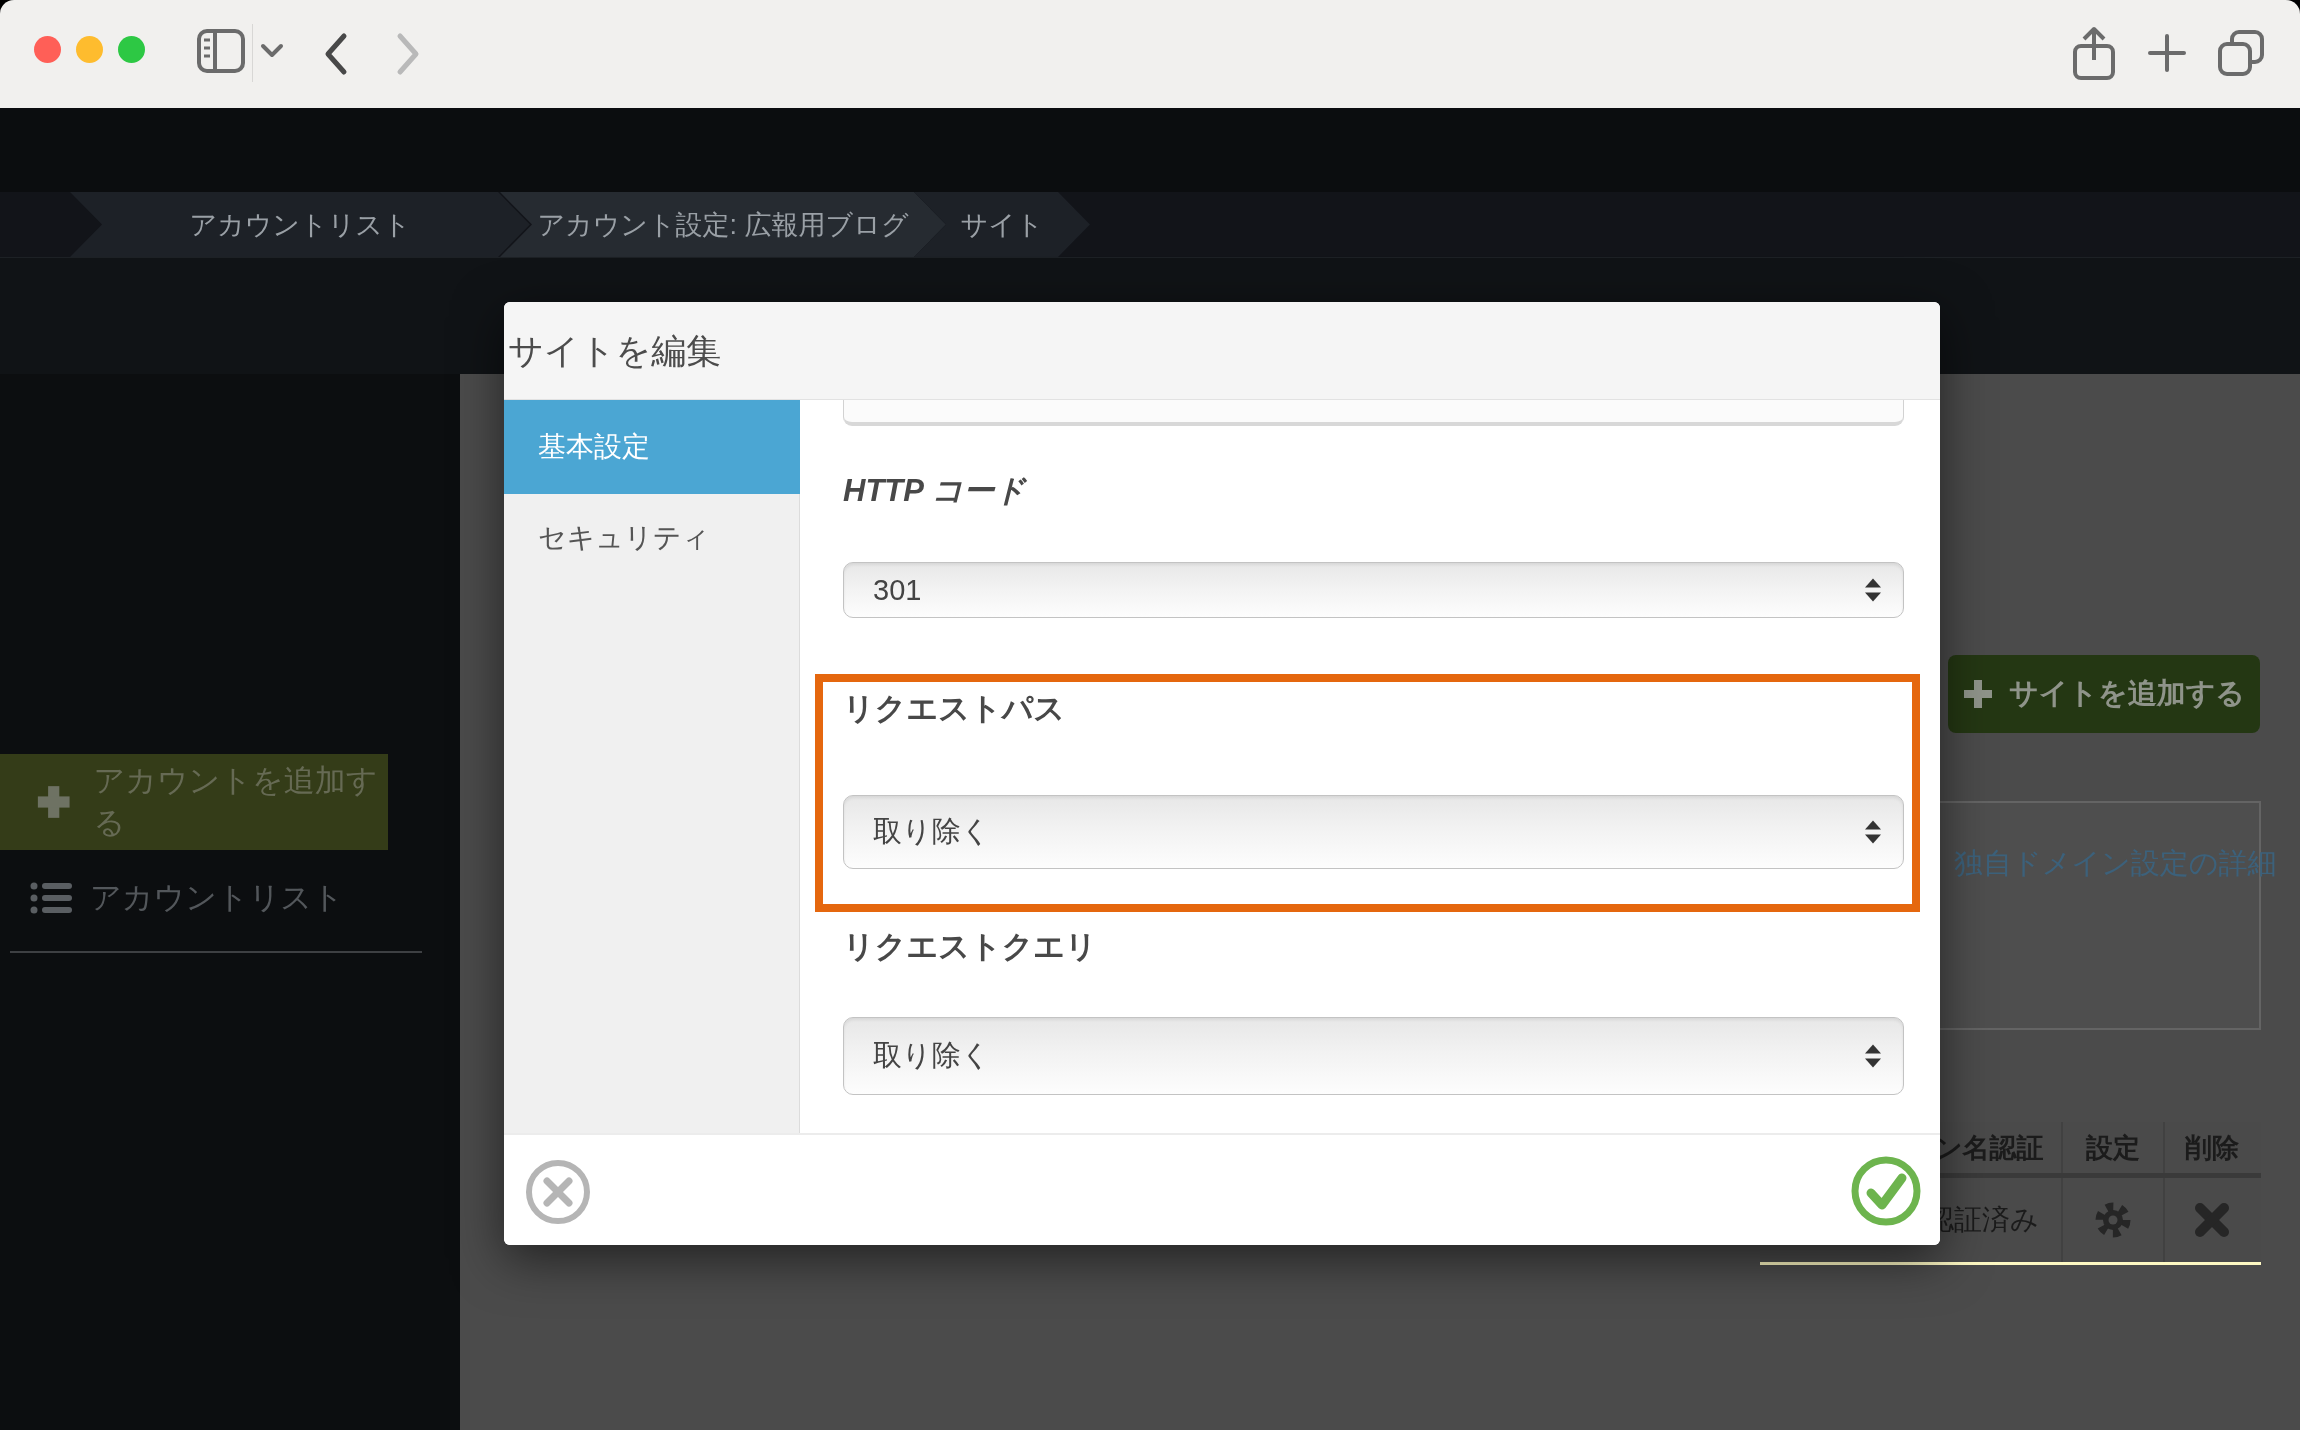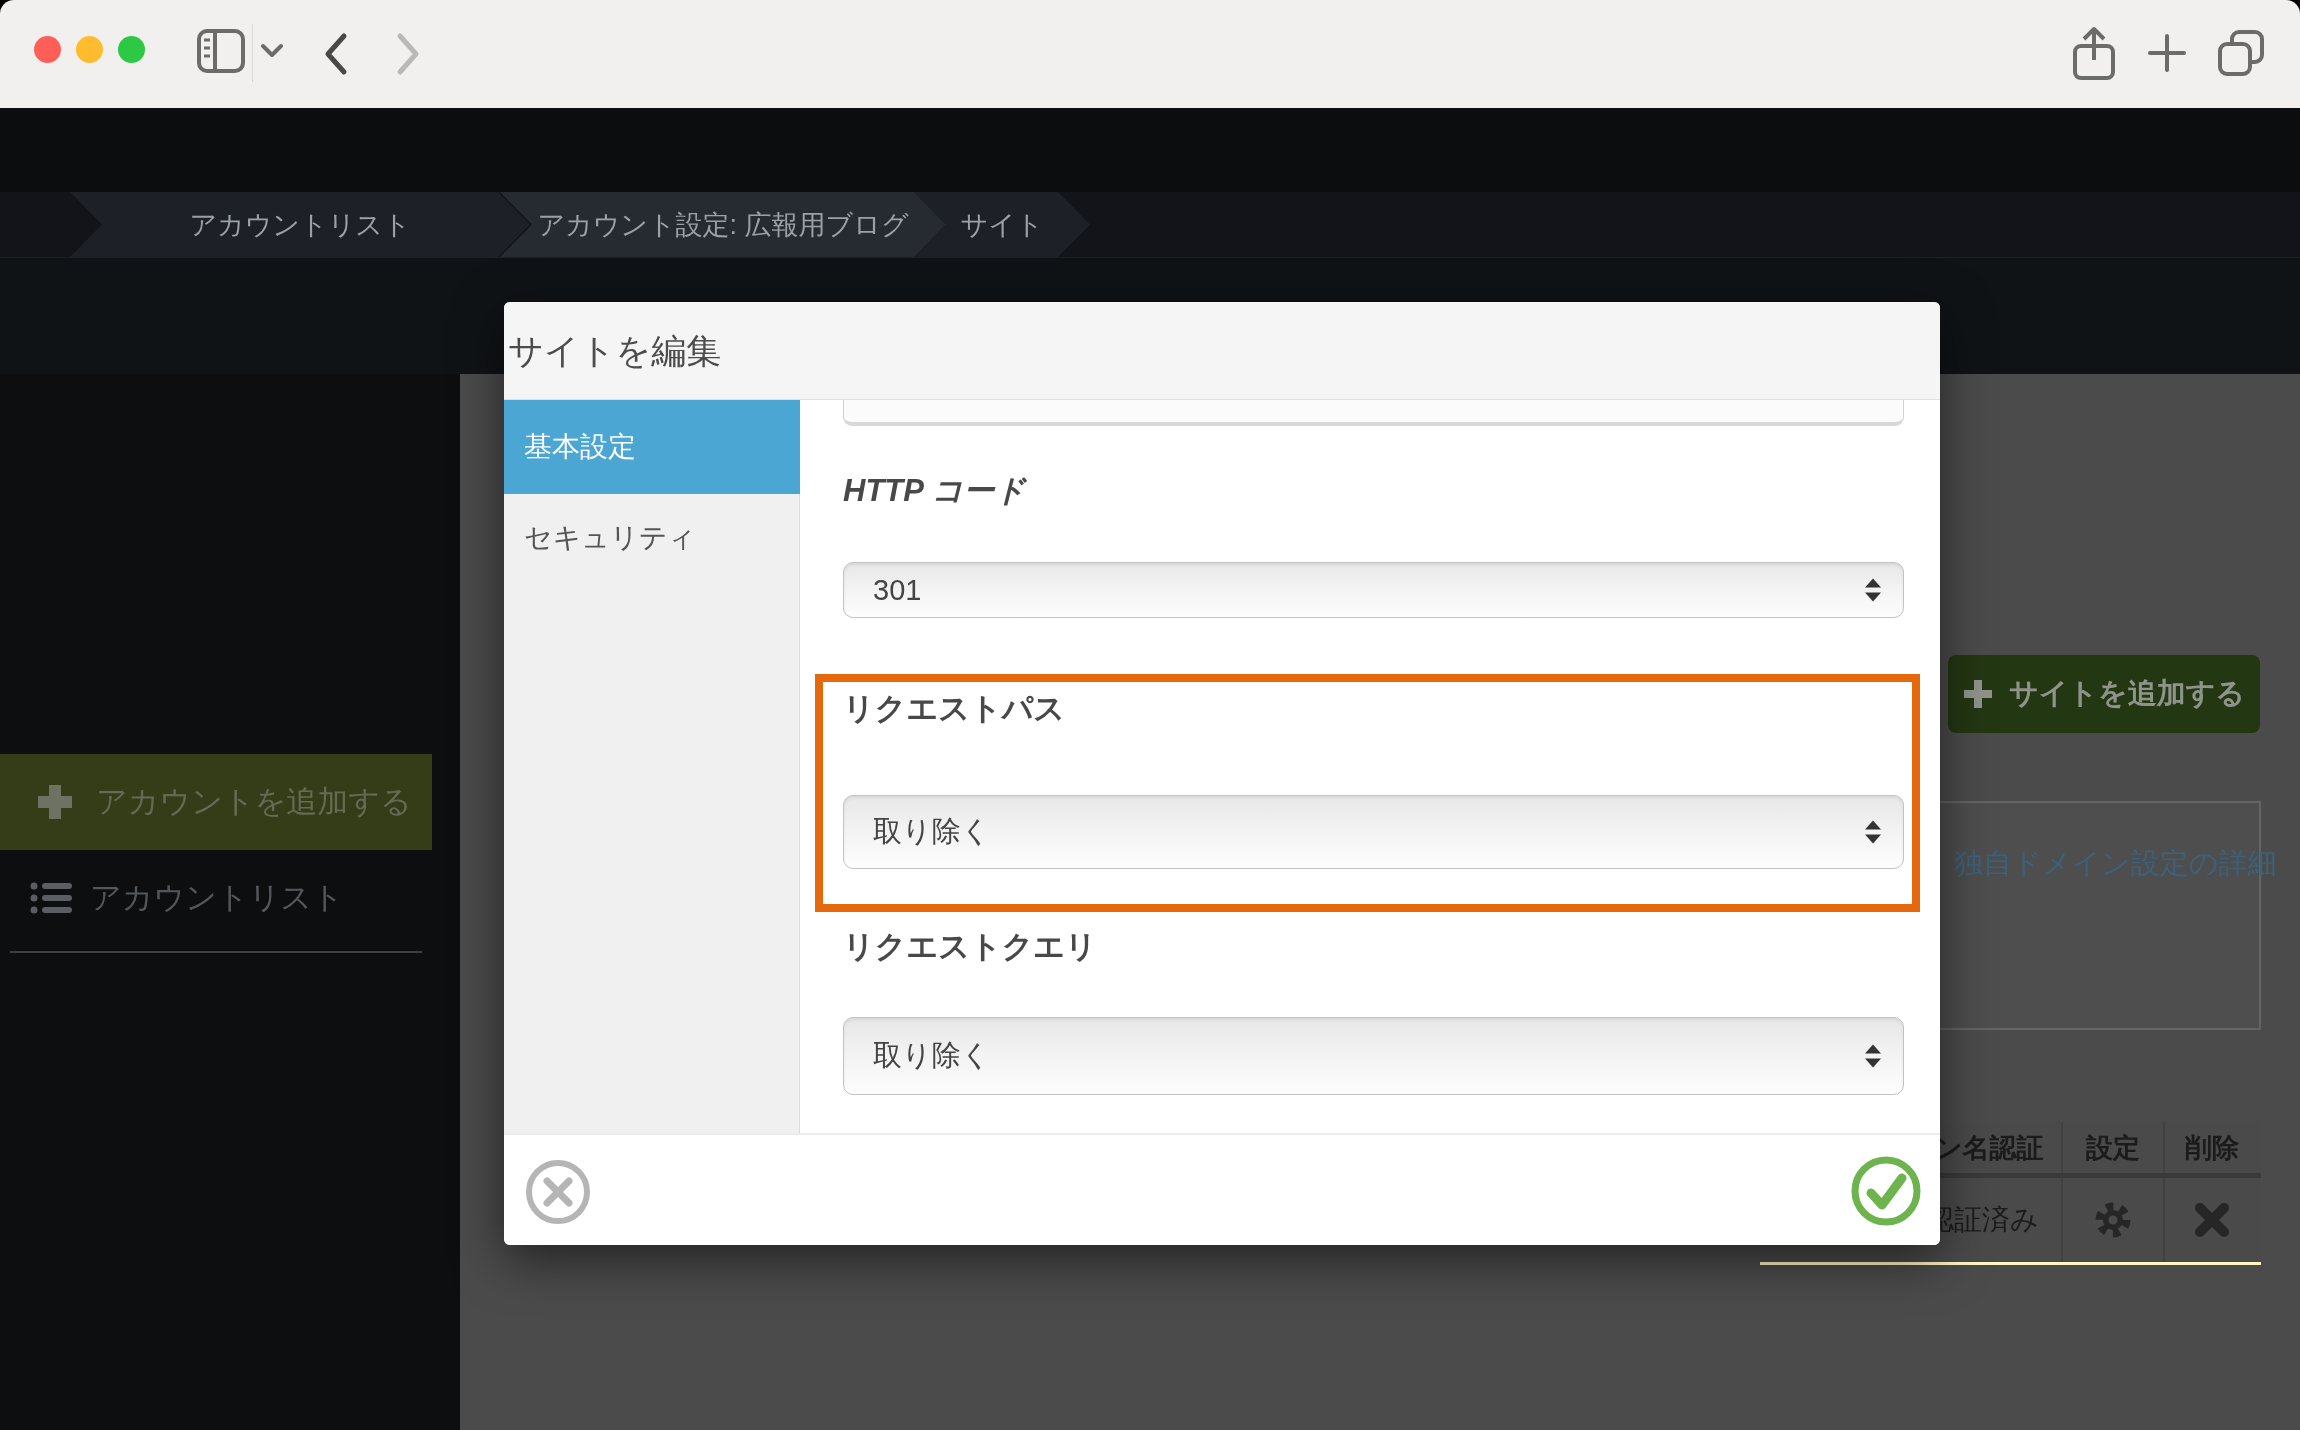--- a/index.html
+++ b/index.html
@@ -34,21 +34,21 @@
 
   
   .navrow{left:0;top:257px;width:2300px;height:117px;background:#101316;border-top:1px solid #1d2125;}
   .navtile{top:257px;height:117px;width:160px;}
   .navtile.active{background:#08090b;}
   .navlabel{width:160px;text-align:center;top:332px;font-size:21px;color:#4b5056;}
   .navlabel.bright{color:#8f959b;}
 
   
   .sidebar{left:0;top:374px;width:460px;height:1056px;background:#0c0e10;}
-  .side-add{left:0;top:380px;width:432px;height:96px;background:#343c18;display:flex;align-items:center;color:#666a54;font-size:31px;gap:22px;padding-left:36px;}
+  .side-add{left:0;top:380px;width:388px;height:96px;background:#343c18;display:flex;align-items:center;color:#666a54;font-size:31px;gap:22px;padding-left:36px;justify-content:flex-end;}
   .side-list{left:0;top:484px;width:460px;height:80px;display:flex;align-items:center;color:#53575b;font-size:31px;gap:16px;padding-left:30px;}
   .side-divider{left:10px;top:577px;width:412px;height:2px;background:#3e4043;}
 
   
   .pagebg{left:460px;top:374px;width:1840px;height:1056px;background:#4b4b4b;}
   .add-site-btn{left:1948px;top:655px;width:312px;height:78px;background:#243713;border-radius:8px;display:flex;align-items:center;justify-content:center;gap:16px;color:#8f948a;font-size:29px;font-weight:bold;}
   .domain-box{left:1700px;top:801px;width:561px;height:229px;background:#4e4e4e;border:2px solid #646464;}
   .domain-link{left:1954px;top:844px;font-size:29px;color:#3c617b;}
   .bg-table{left:1760px;top:1122px;width:501px;background:#4a4a4a;color:#1b1b1b;}
   .bg-th{display:flex;height:56px;border-bottom:5px solid #3a3a3a;font-weight:bold;font-size:27px;}
@@ -57,21 +57,21 @@
   .bg-td > div{display:flex;align-items:center;}
   .colA{width:303px;border-right:2px solid #414141;}
   .colB{width:102px;border-right:2px solid #414141;justify-content:center;}
   .colC{width:94px;justify-content:center;}
 
   
   .modal{left:504px;top:302px;width:1436px;height:943px;background:#fff;border-radius:6px;box-shadow:0 14px 50px rgba(0,0,0,0.55);}
   .m-titlebar{left:0;top:0;width:1436px;height:98px;background:#f5f5f5;border-bottom:1px solid #e2e2e2;border-radius:6px 6px 0 0;}
   .m-title{left:4px;top:0;height:98px;display:flex;align-items:center;font-size:35px;color:#4c4c4c;}
   .m-tabcol{left:0;top:98px;width:296px;height:735px;background:#f0f0f0;border-right:1px solid #dcdcdc;}
-  .m-tab{left:0;width:296px;display:flex;align-items:center;padding-left:20px;font-size:28px;color:#555;}
+  .m-tab{left:0;width:296px;display:flex;align-items:center;padding-left:34px;font-size:28px;color:#555;}
   .m-tab.active{background:#4ba6d3;color:#fff;}
   .tab1{top:98px;height:94px;}
   .tab2{top:192px;height:88px;}
   .tab3{top:280px;height:88px;}
   .m-content{left:296px;top:98px;width:1140px;height:735px;background:#fff;}
   .frag-select{left:339px;top:98px;width:1061px;height:26px;background:#fbfbfb;border:1px solid #d2d2d2;border-top:none;border-bottom:4px solid #d8d8d8;border-radius:0 0 9px 9px;}
   .f-label{left:339px;font-size:31px;font-weight:bold;color:#484848;}
   .sel{left:339px;width:1061px;border:1px solid #c3c3c3;border-radius:10px;background:linear-gradient(180deg,#e7e7e7 0%,#f2f2f2 45%,#fdfdfd 100%);box-shadow:inset 0 2px 3px rgba(0,0,0,0.07);display:flex;align-items:center;padding-left:29px;font-size:29px;color:#444;}
   .sel .arrows{position:absolute;right:22px;top:50%;transform:translateY(-50%);display:flex;flex-direction:column;gap:5px;}
   .arr-up{width:0;height:0;border-left:8px solid transparent;border-right:8px solid transparent;border-bottom:9px solid #333;}

